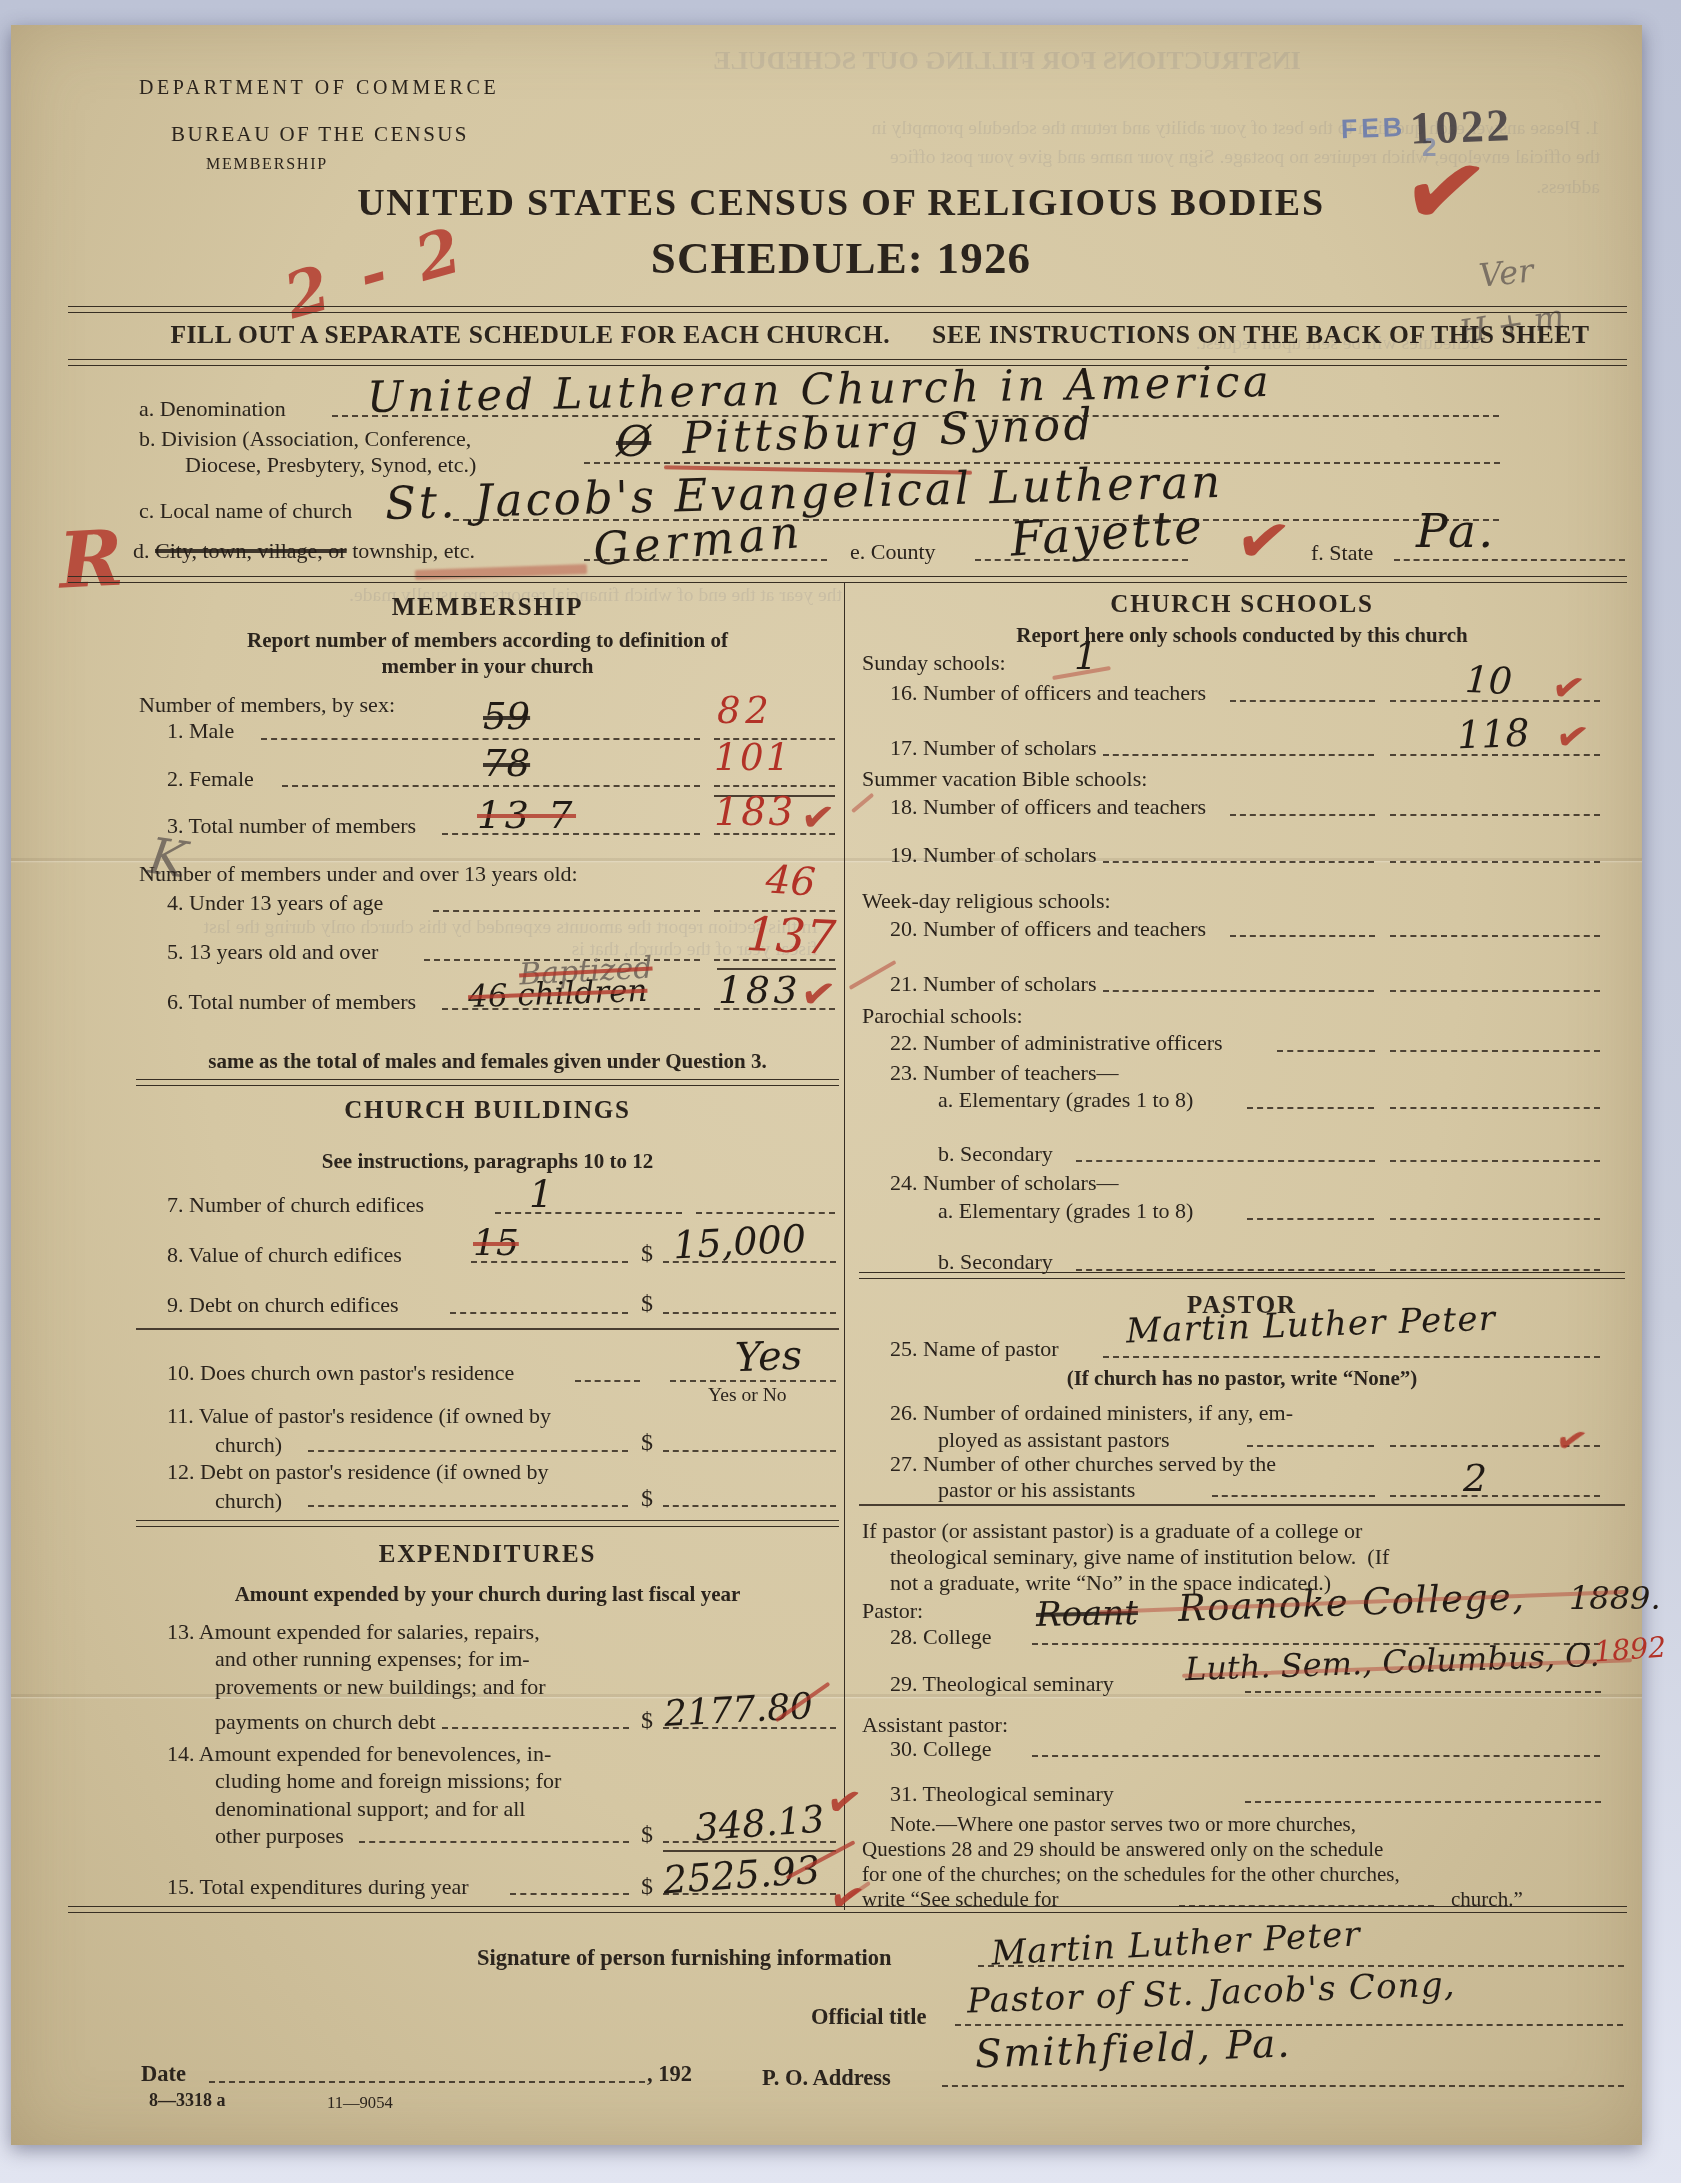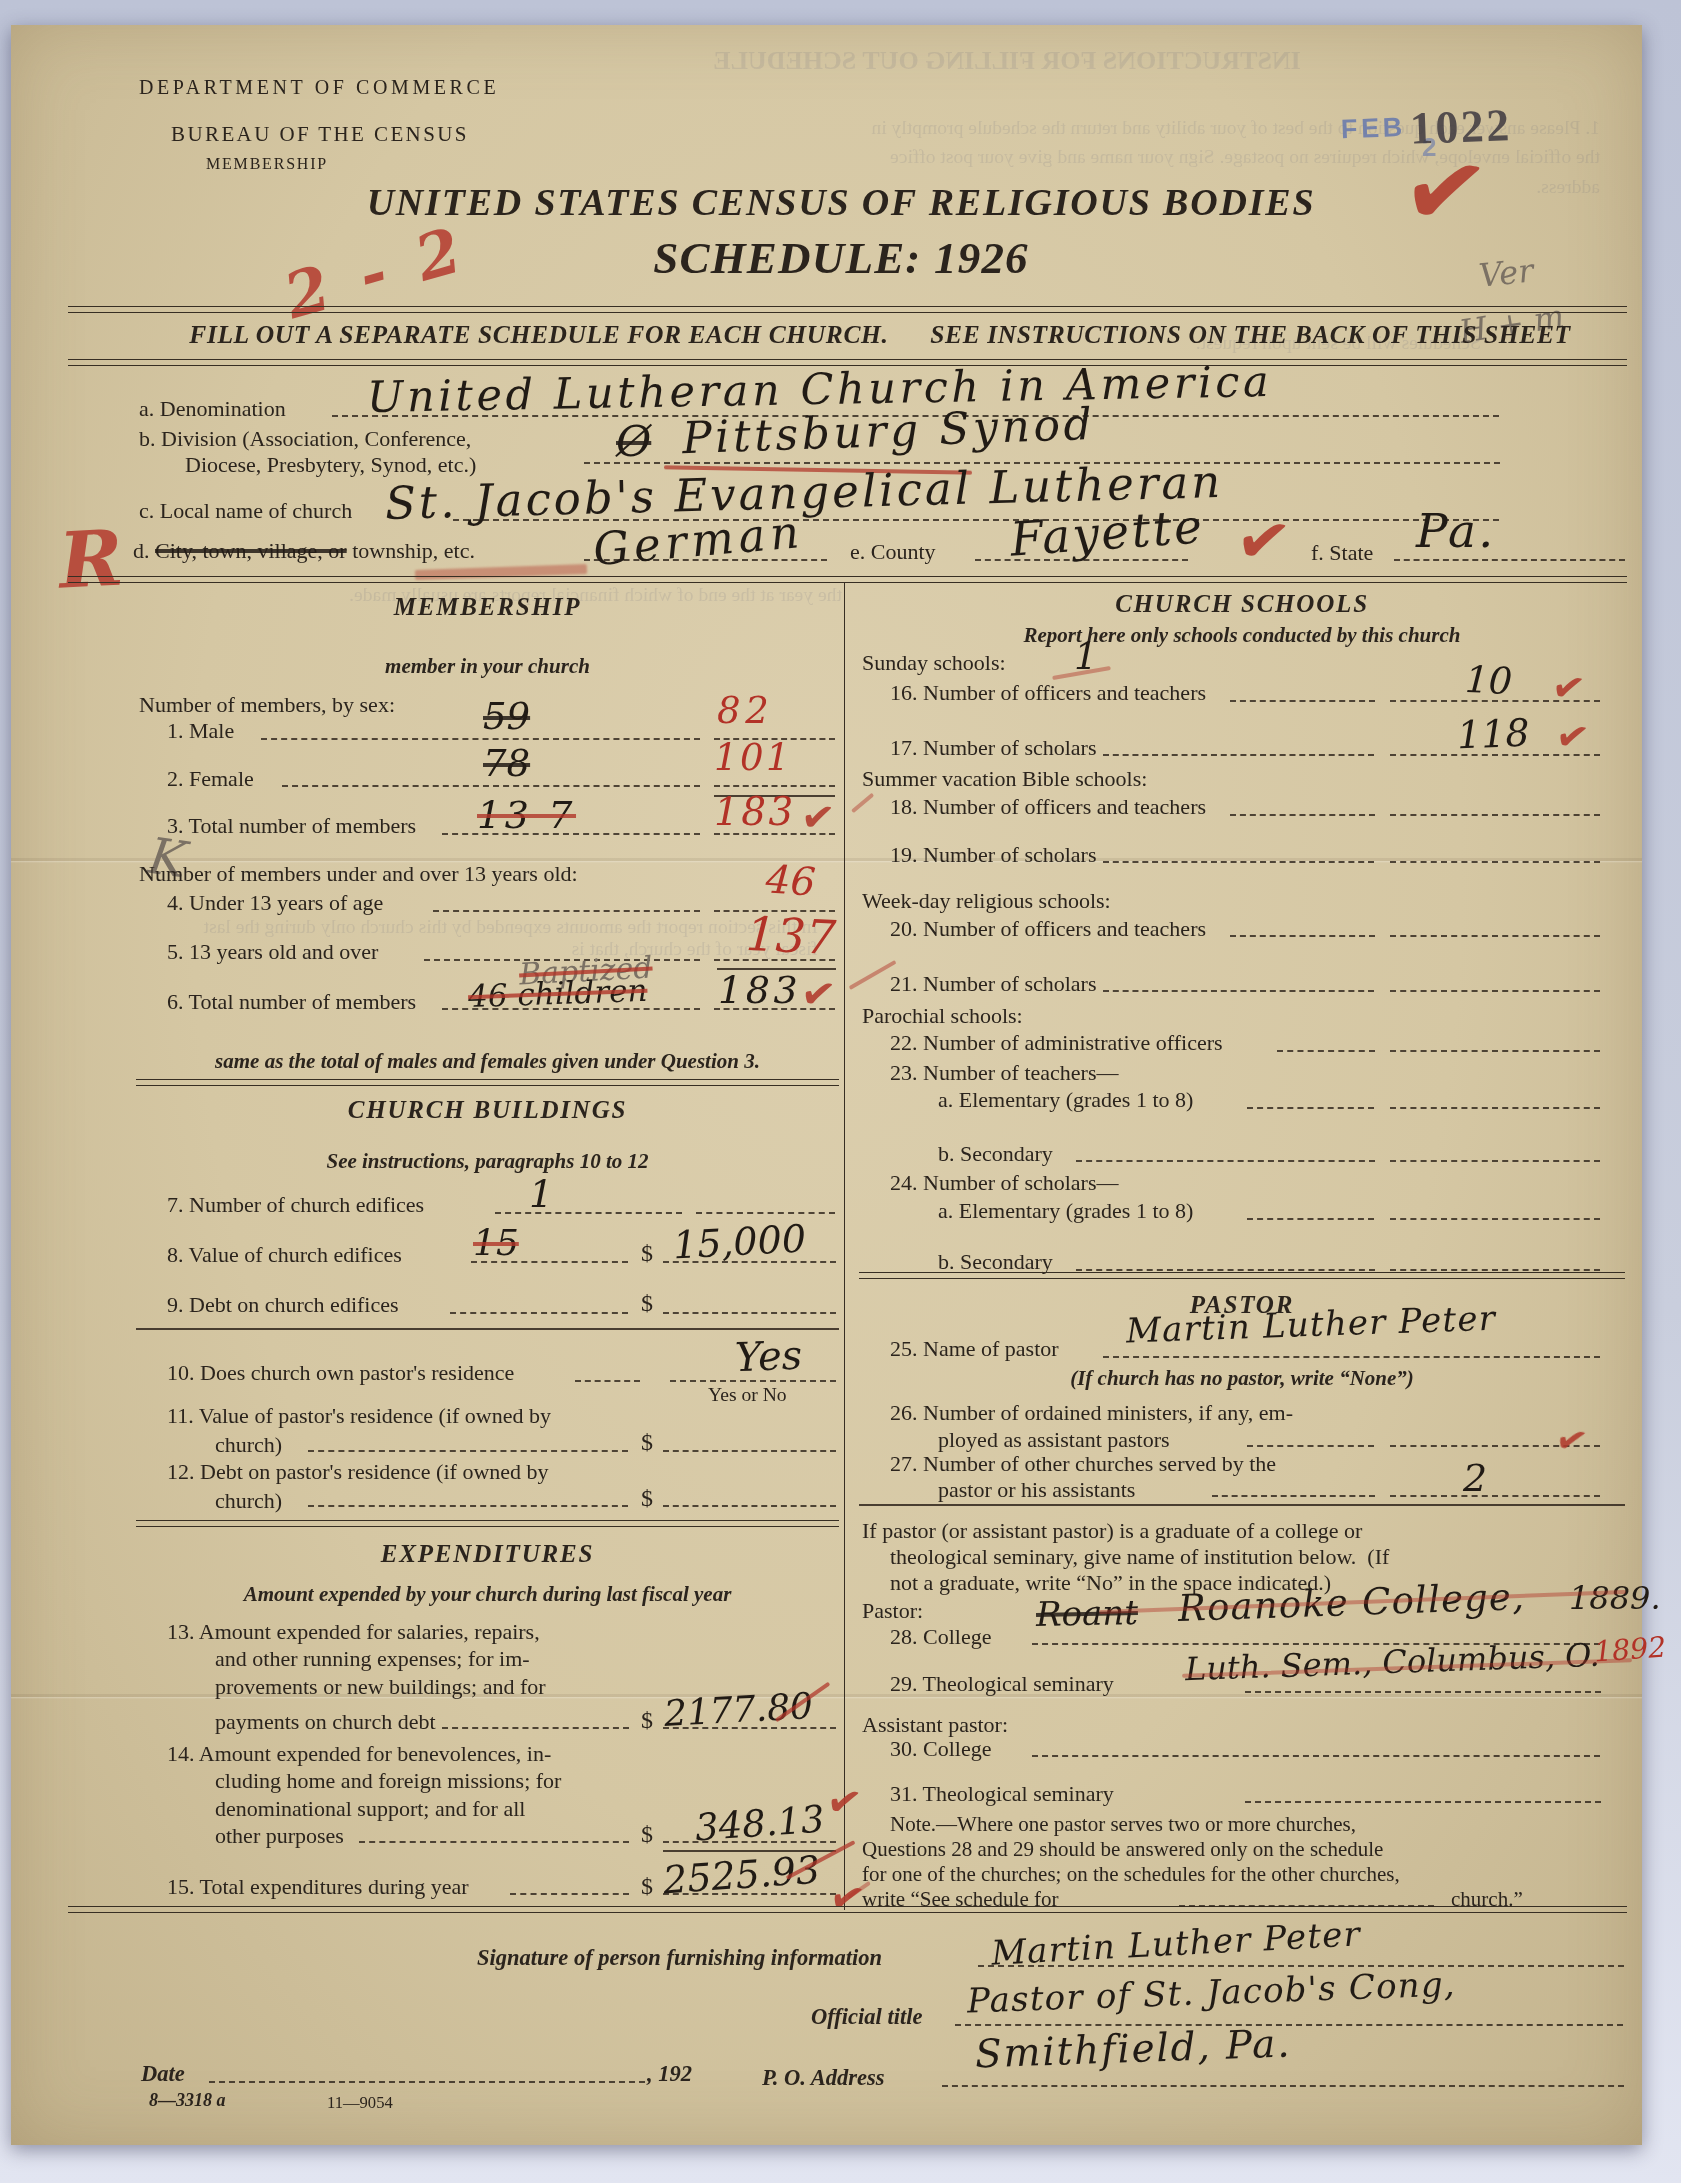--- a/index.html
+++ b/index.html
@@ -5,21 +5,21 @@
   html,body{margin:0;padding:0;background:linear-gradient(180deg,#bdc3d6 0%,#c9cedd 60%,#e2e5f1 100%);}
   .page{position:relative;width:1682px;height:2183px;overflow:hidden;
         font-family:"Liberation Serif",serif;color:#2b241d;}
   .paper{position:absolute;left:10.7px;top:25px;width:1631px;height:2120px;
          background:radial-gradient(ellipse at 50% 40%, #dccfae 0%, #d5c7a3 55%, #c3b38d 100%);
          box-shadow:0 4.7px 18px rgba(40,40,70,.45), inset 0 0 71px rgba(120,95,60,.25);}
   .crease{position:absolute;left:10.7px;width:1631px;height:3px;background:rgba(90,70,45,.10);
           box-shadow:0 1.2px 1.2px rgba(255,255,255,.25);}
   .el{position:absolute;white-space:pre;}
   .lbl{font-family:"Liberation Serif",serif;color:#2b241d;}
-  .b{font-weight:bold;font-style:italic;}
+  .b{font-weight:bold;}
   .c{text-align:center;}
   .dot{position:absolute;height:0;border-bottom:2.4px dashed rgba(48,38,28,.82);}
   .sol{position:absolute;height:0;border-top:2.4px solid rgba(48,38,28,.85);}
   .dbl{position:absolute;height:4.7px;border-top:1.8px solid #372e23;border-bottom:1.8px solid #372e23;}
   .vdiv{position:absolute;width:0;border-left:1.8px solid #372e23;}
   .hw{font-family:"DejaVu Serif",serif;font-style:italic;color:#211b15;}
   .hwr{font-family:"DejaVu Serif",serif;font-style:italic;color:#b23227;}
   .pen{font-family:"DejaVu Serif",serif;font-style:italic;color:#7b7164;}
   .chk{font-family:"DejaVu Sans",sans-serif;color:#b13a2c;opacity:.88;}
   .stamp-b{font-family:"Liberation Sans",sans-serif;font-weight:bold;color:#6678ad;opacity:.85;}
@@ -87,20 +87,21 @@
   <div class="el lbl" style="left:1311px;top:540px;font-size:22px">f. State</div>
   <div class="dot" style="left:1394px;top:559px;width:231px"></div>
   <div class="el hw" style="left:1416px;top:503px;font-size:47px;letter-spacing:2.4px">Pa.</div>
   <div class="el hwr" style="left:59px;top:514px;font-size:77px;font-weight:bold;opacity:.8;transform:rotate(-3deg)">R</div>
   <div class="rstk" style="left:415px;top:567px;width:172px;height:9.5px;transform:rotate(-2deg);filter:blur(1.2px);opacity:.55"></div>
 
   <div class="dbl" style="left:68px;top:576px;width:1559px"></div>
   <div class="vdiv" style="left:844px;top:582px;height:1328px"></div>
 
   <div class="el lbl b c" style="left:136px;top:593px;width:703px;font-size:25px;letter-spacing:1.8px">MEMBERSHIP</div>
+  <div class="el lbl b c" style="left:136px;top:628px;width:703px;font-size:21px">Report number of members according to definition of</div>
   <div class="el lbl b c" style="left:136px;top:654px;width:703px;font-size:21px">member in your church</div>
   <div class="el lbl" style="left:139px;top:692px;font-size:22px">Number of members, by sex:</div>
 
   <div class="el lbl" style="left:167px;top:718px;font-size:22px">1. Male</div>
   <div class="dot" style="left:261px;top:738px;width:439px"></div>
   <div class="dot" style="left:714px;top:738px;width:121px"></div>
   <div class="el hw strike-ink" style="left:483px;top:695px;font-size:37px">59</div>
   <div class="el hwr" style="left:717px;top:689px;font-size:37px;letter-spacing:4.7px">82</div>
 
   <div class="el lbl" style="left:167px;top:766px;font-size:22px">2. Female</div>

